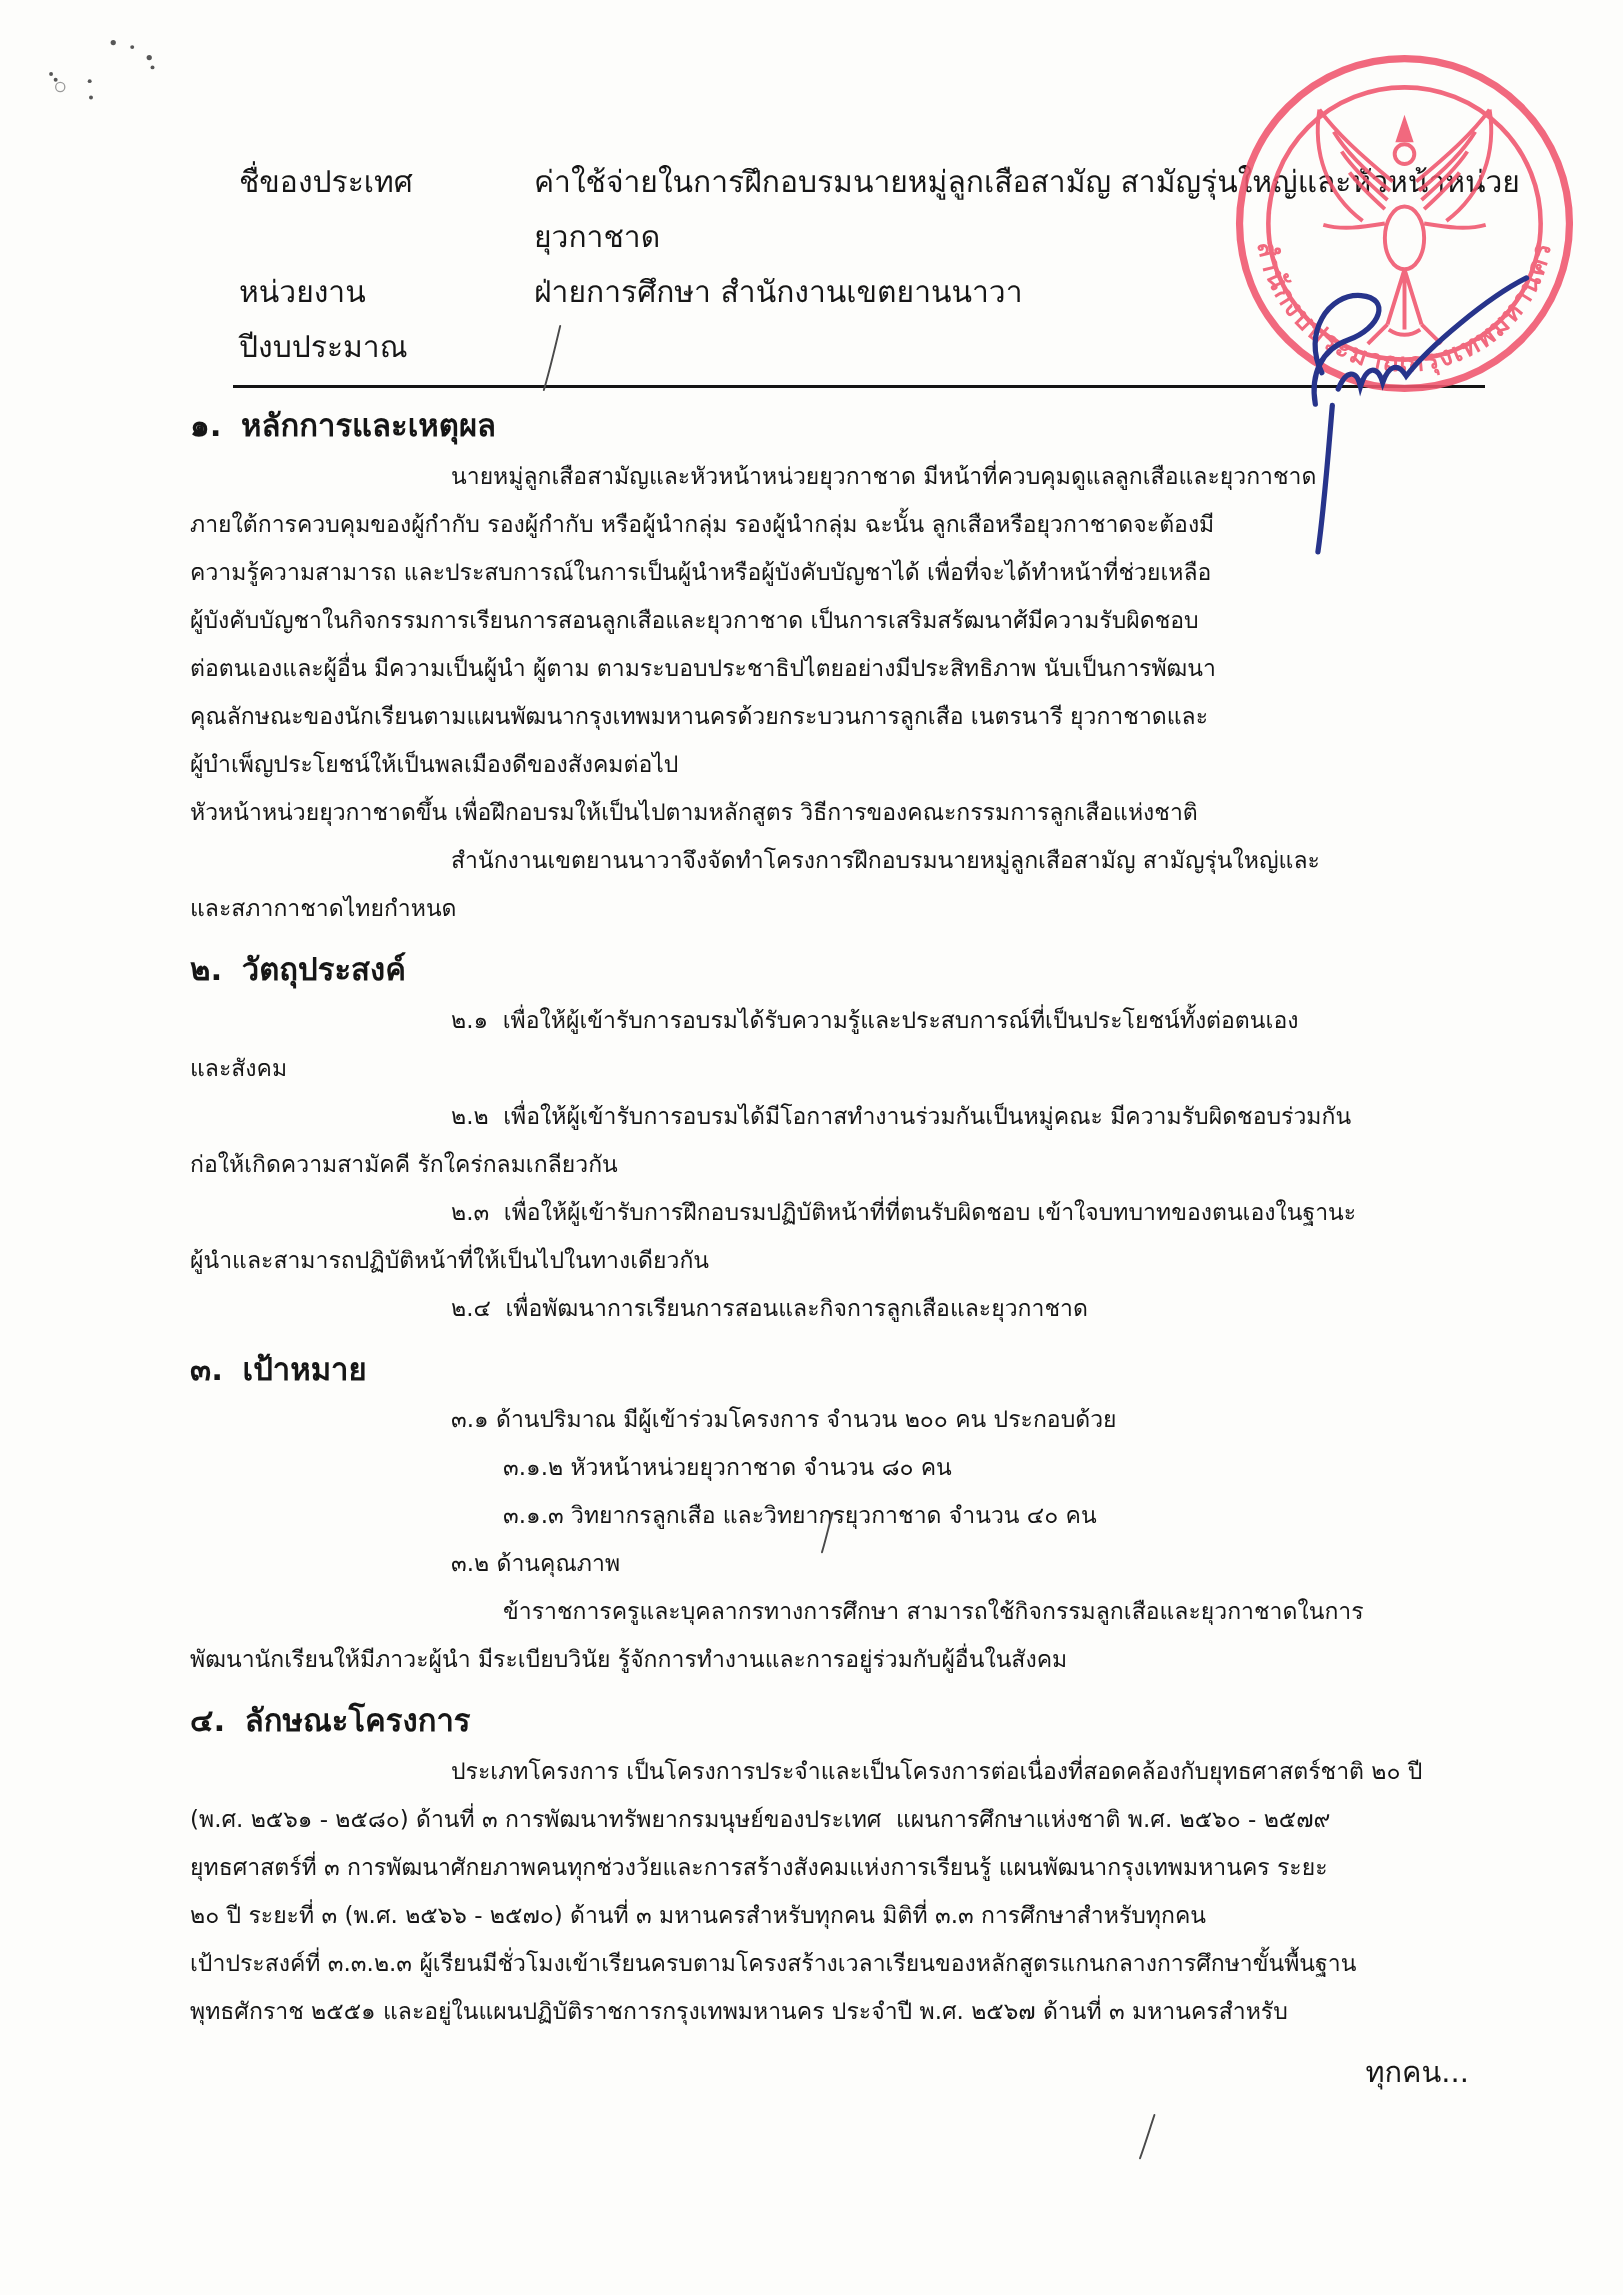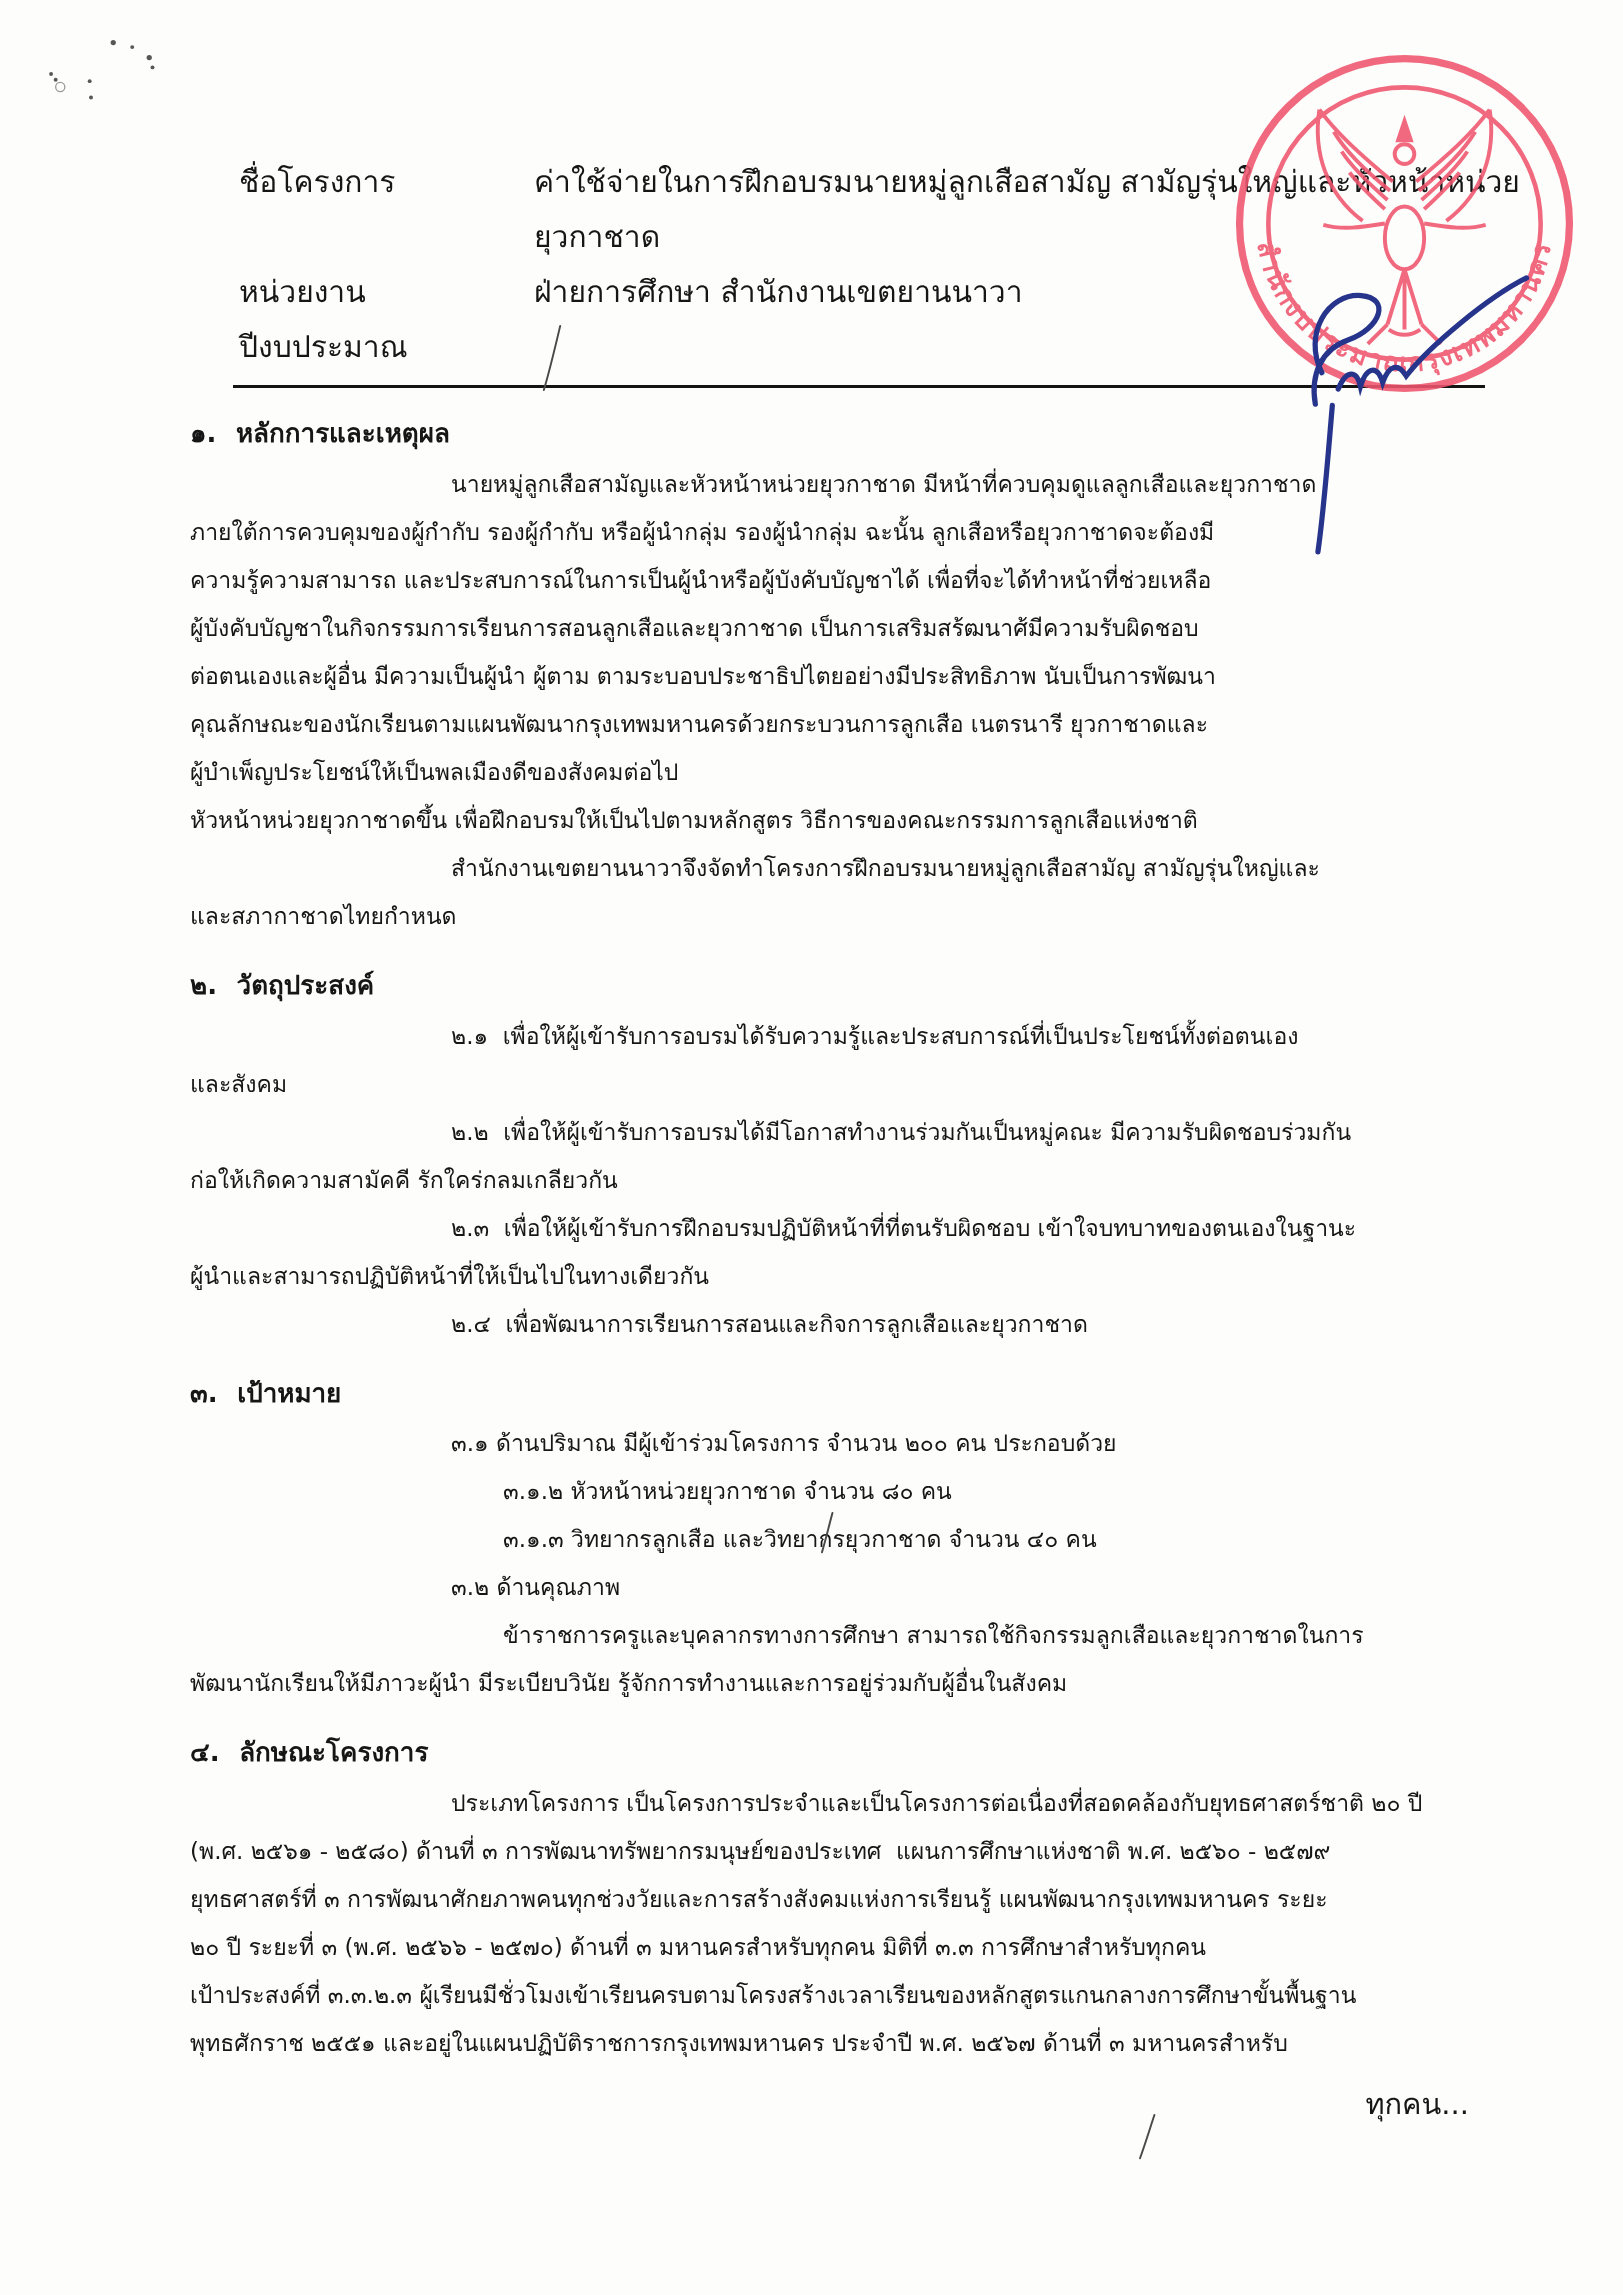--- a/index.html
+++ b/index.html
@@ -5,21 +5,21 @@
   html,body{margin:0;padding:0;background:#d8d8d8;}
   .page{position:relative;width:1623px;height:2295px;background:#fdfdfb;
         color:#161616;font-family:"DejaVu Sans","Liberation Sans",sans-serif;
         overflow:hidden;margin:0 auto;}
   .content{position:absolute;inset:0;padding:154px 115px 0 190px;box-sizing:border-box;}
   .hrow{display:flex;line-height:55px;font-size:30px;}
   .hlabel{width:295px;flex:none;margin-left:49px;white-space:nowrap;}
   .hvalue{flex:1;white-space:nowrap;}
   .rule{height:3.9px;background:#141414;width:1252px;margin:10.5px 0 0 43px;}
   .line{line-height:48px;font-size:23px;white-space:nowrap;}
-  .heading{font-weight:bold;font-size:26px;margin-top:21px;margin-bottom:2.6px;}
+  .heading{font-weight:bold;font-size:31px;margin-top:13px;margin-bottom:2.6px;}
   .heading .htext{margin-left:19.6px;}
   .indent1{padding-left:261px;}
   .indent2{padding-left:313px;}
   .footer-line{margin-top:13px;text-align:right;font-size:29px;line-height:48px;padding-right:39px;}
   .stamp-svg{position:absolute;left:1233px;top:52px;width:343px;height:343px;opacity:.88;}
   .stamp-stroke{stroke:#f0556d;fill:none;}
   .stamp-fill{fill:#f0556d;stroke:none;}
   .ring-text{fill:#f0556d;font-size:40px;font-weight:600;letter-spacing:3px;
              font-family:"DejaVu Sans","Liberation Sans",sans-serif;}
   .sig-svg{position:absolute;left:1276px;top:255px;width:301px;height:327px;}
@@ -29,21 +29,21 @@
   .pen{stroke:#4a4a4a;stroke-width:3;fill:none;stroke-linecap:round;}
 </style>
 </head>
 <body>
 
 <div class="page">
 
   <div class="content">
 
     <div class="hrow">
-      <div class="hlabel">ชื่อโครงการ</div>
+      <div class="hlabel">ชื่ของประเทศ</div>
       <div class="hvalue">
         <div>ค่าใช้จ่ายในการฝึกอบรมนายหมู่ลูกเสือสามัญ สามัญรุ่นใหญ่และหัวหน้าหน่วย</div>
         <div>ยุวกาชาด</div>
       </div>
     </div>
     <div class="hrow">
       <div class="hlabel">หน่วยงาน</div>
       <div class="hvalue">ฝ่ายการศึกษา  สำนักงานเขตยานนาวา</div>
     </div>
     <div class="hrow">

